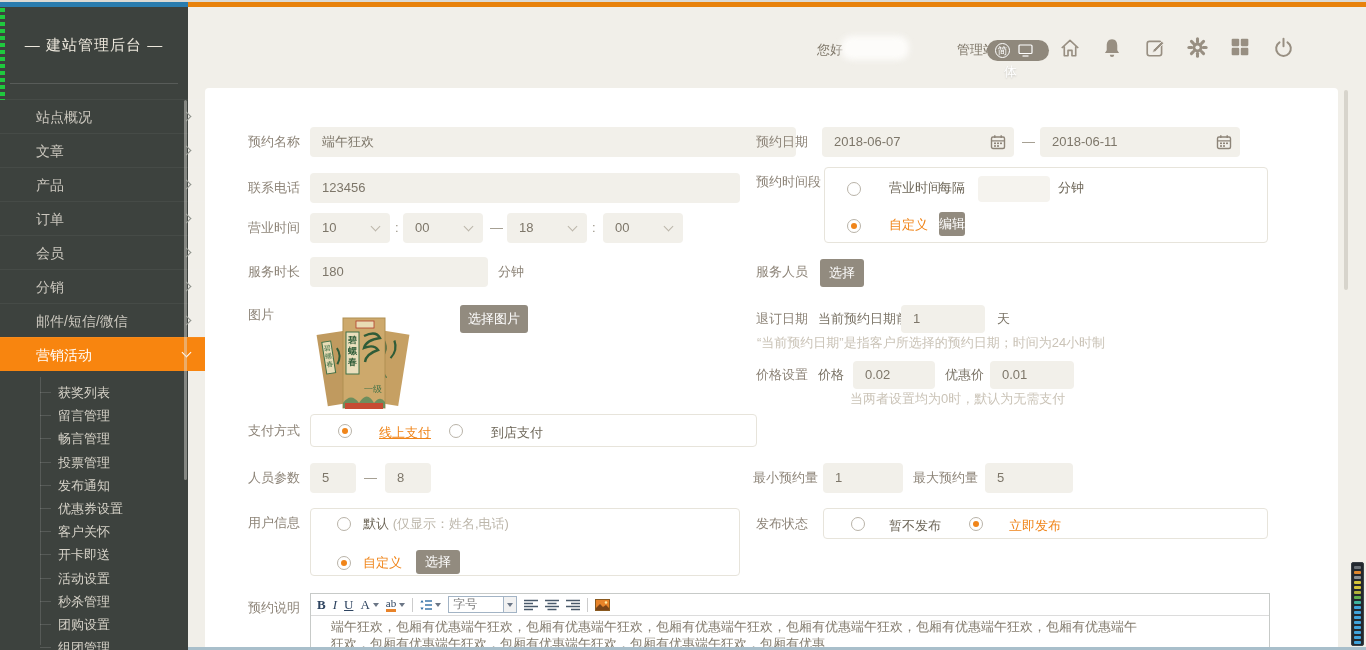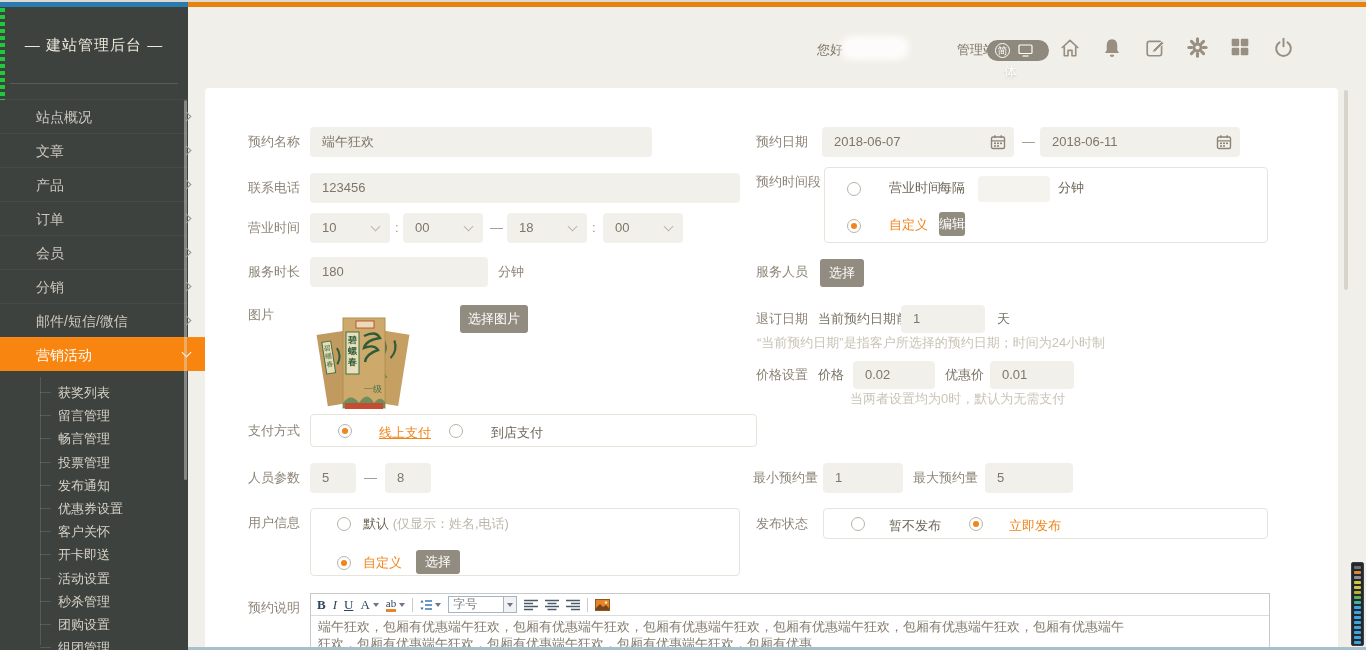--- a/index.html
+++ b/index.html
@@ -63,21 +63,21 @@
   
   .editor { position:absolute; left:310px; top:593px; width:960px; height:120px; background:#fff; border:1px solid #c7cac8; }
   .ed-toolbar { height:22px; border-bottom:1px solid #dcdcdc; display:flex; align-items:center; padding:0 6px; gap:7px; }
   .tb { font-size:13px; color:#2e4460; cursor:pointer; line-height:1; font-family:"Liberation Serif","DejaVu Serif",serif; }
   .tb.bold { font-weight:bold; } .tb.it { font-style:italic; } .tb.un { text-decoration:underline; }
   .tbgrp { display:flex; align-items:center; cursor:pointer; }
   .crt { width:0; height:0; border-left:3px solid transparent; border-right:3px solid transparent; border-top:4px solid #6b7686; margin-left:3px; }
   .tbsep { width:1px; height:14px; background:#ccc; }
   .combo { width:56px; height:17px; border:1px solid #a3b4c5; font-size:12px; color:#777; padding:0 4px; line-height:15px; background:#fff; }
   .combo-btn { width:13px; height:17px; border:1px solid #a3b4c5; border-left:none; display:flex; align-items:center; justify-content:center; background:#f2f2f2; cursor:pointer;}
-  .ed-line { position:absolute; left:3px; color:#837b6d; font-size:13px; line-height:16px; white-space:nowrap; padding:0 4px; }
+  .ed-line { position:absolute; left:16px; color:#837b6d; font-size:13px; line-height:16px; white-space:nowrap; padding:0 4px; }
   .hl-ab { font-size:11px; color:#2e4460; border-bottom:3px solid #e8832a; line-height:1; font-family:"Liberation Serif","DejaVu Serif",serif;}
   
   .pg-thumb { position:absolute; left:1344px; top:90px; width:4px; height:200px; background:#d7d4cc; border-radius:2px; }
   .widget { position:absolute; left:1351px; top:562px; width:13px; height:84px; background:#23282e; border:1px solid #3a4046;
             border-radius:2px; display:flex; flex-direction:column; gap:2px; padding:3px 2px; align-items:center; z-index:40;}
   .widget span { width:7px; height:3px; border-radius:1px; flex:none; }
   .bottomline { position:absolute; left:188px; top:647px; width:1178px; height:3px; background:#a9bfcb; }
 </style>
 </head>
 <body>
@@ -176,21 +176,21 @@
   <div class="hicon" style="left:1273px;">
     <svg width="21" height="21" viewBox="0 0 18 18">
         <path d="M5.6 4.6 A6.3 6.3 0 1 0 12.4 4.6" fill="none" stroke="#988f82" stroke-width="1.7" stroke-linecap="round"></path>
         <line x1="9" y1="1.4" x2="9" y2="8" stroke="#988f82" stroke-width="1.7" stroke-linecap="round"></line>
       </svg>
   </div>
 
   <div class="panel"></div>
 
   <span class="lbl" style="left:248px;top:127px;line-height:30px;">预约名称</span>
-  <div class="input" style="left:310px;top:127px;width:342px;">端午狂欢</div>
+  <div class="input" style="left:310px;top:127px;width:486px;">端午狂欢</div>
 
   <span class="lbl" style="left:248px;top:173px;line-height:30px;">联系电话</span>
   <div class="input" style="left:310px;top:173px;width:430px;">123456</div>
 
   <span class="lbl" style="left:248px;top:213px;line-height:30px;">营业时间</span>
   <div class="input" style="left:310px;top:213px;width:80px;"><span>10</span><span class="chev"></span></div>
   <span class="sep" style="left:395px;top:213px;line-height:30px;">:</span>
   <div class="input" style="left:403px;top:213px;width:80px;"><span>00</span><span class="chev"></span></div>
   <span class="sep" style="left:490px;top:213px;line-height:30px;">—</span>
   <div class="input" style="left:507px;top:213px;width:80px;"><span>18</span><span class="chev"></span></div>

